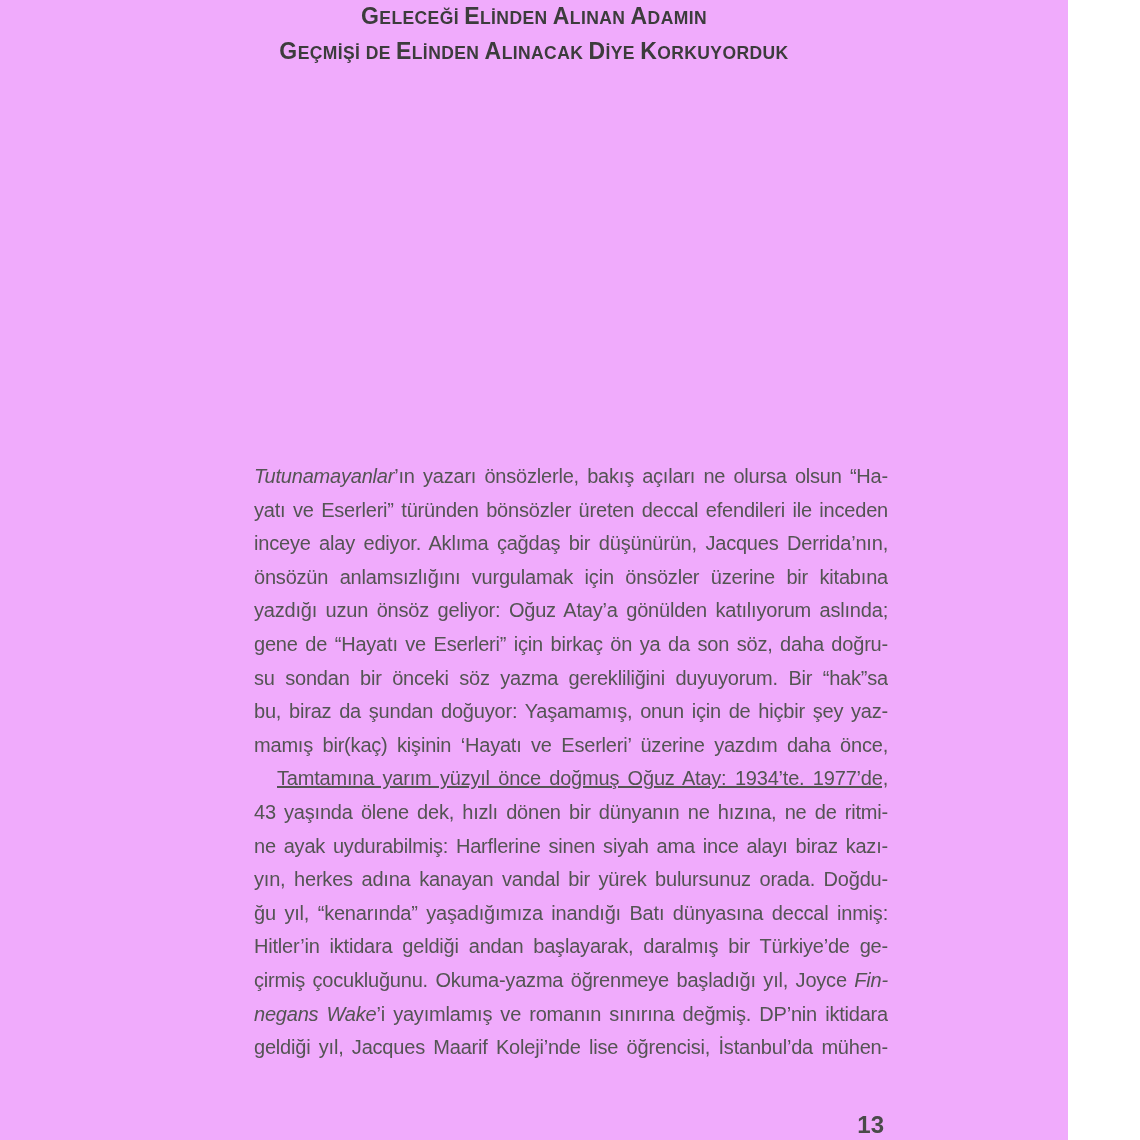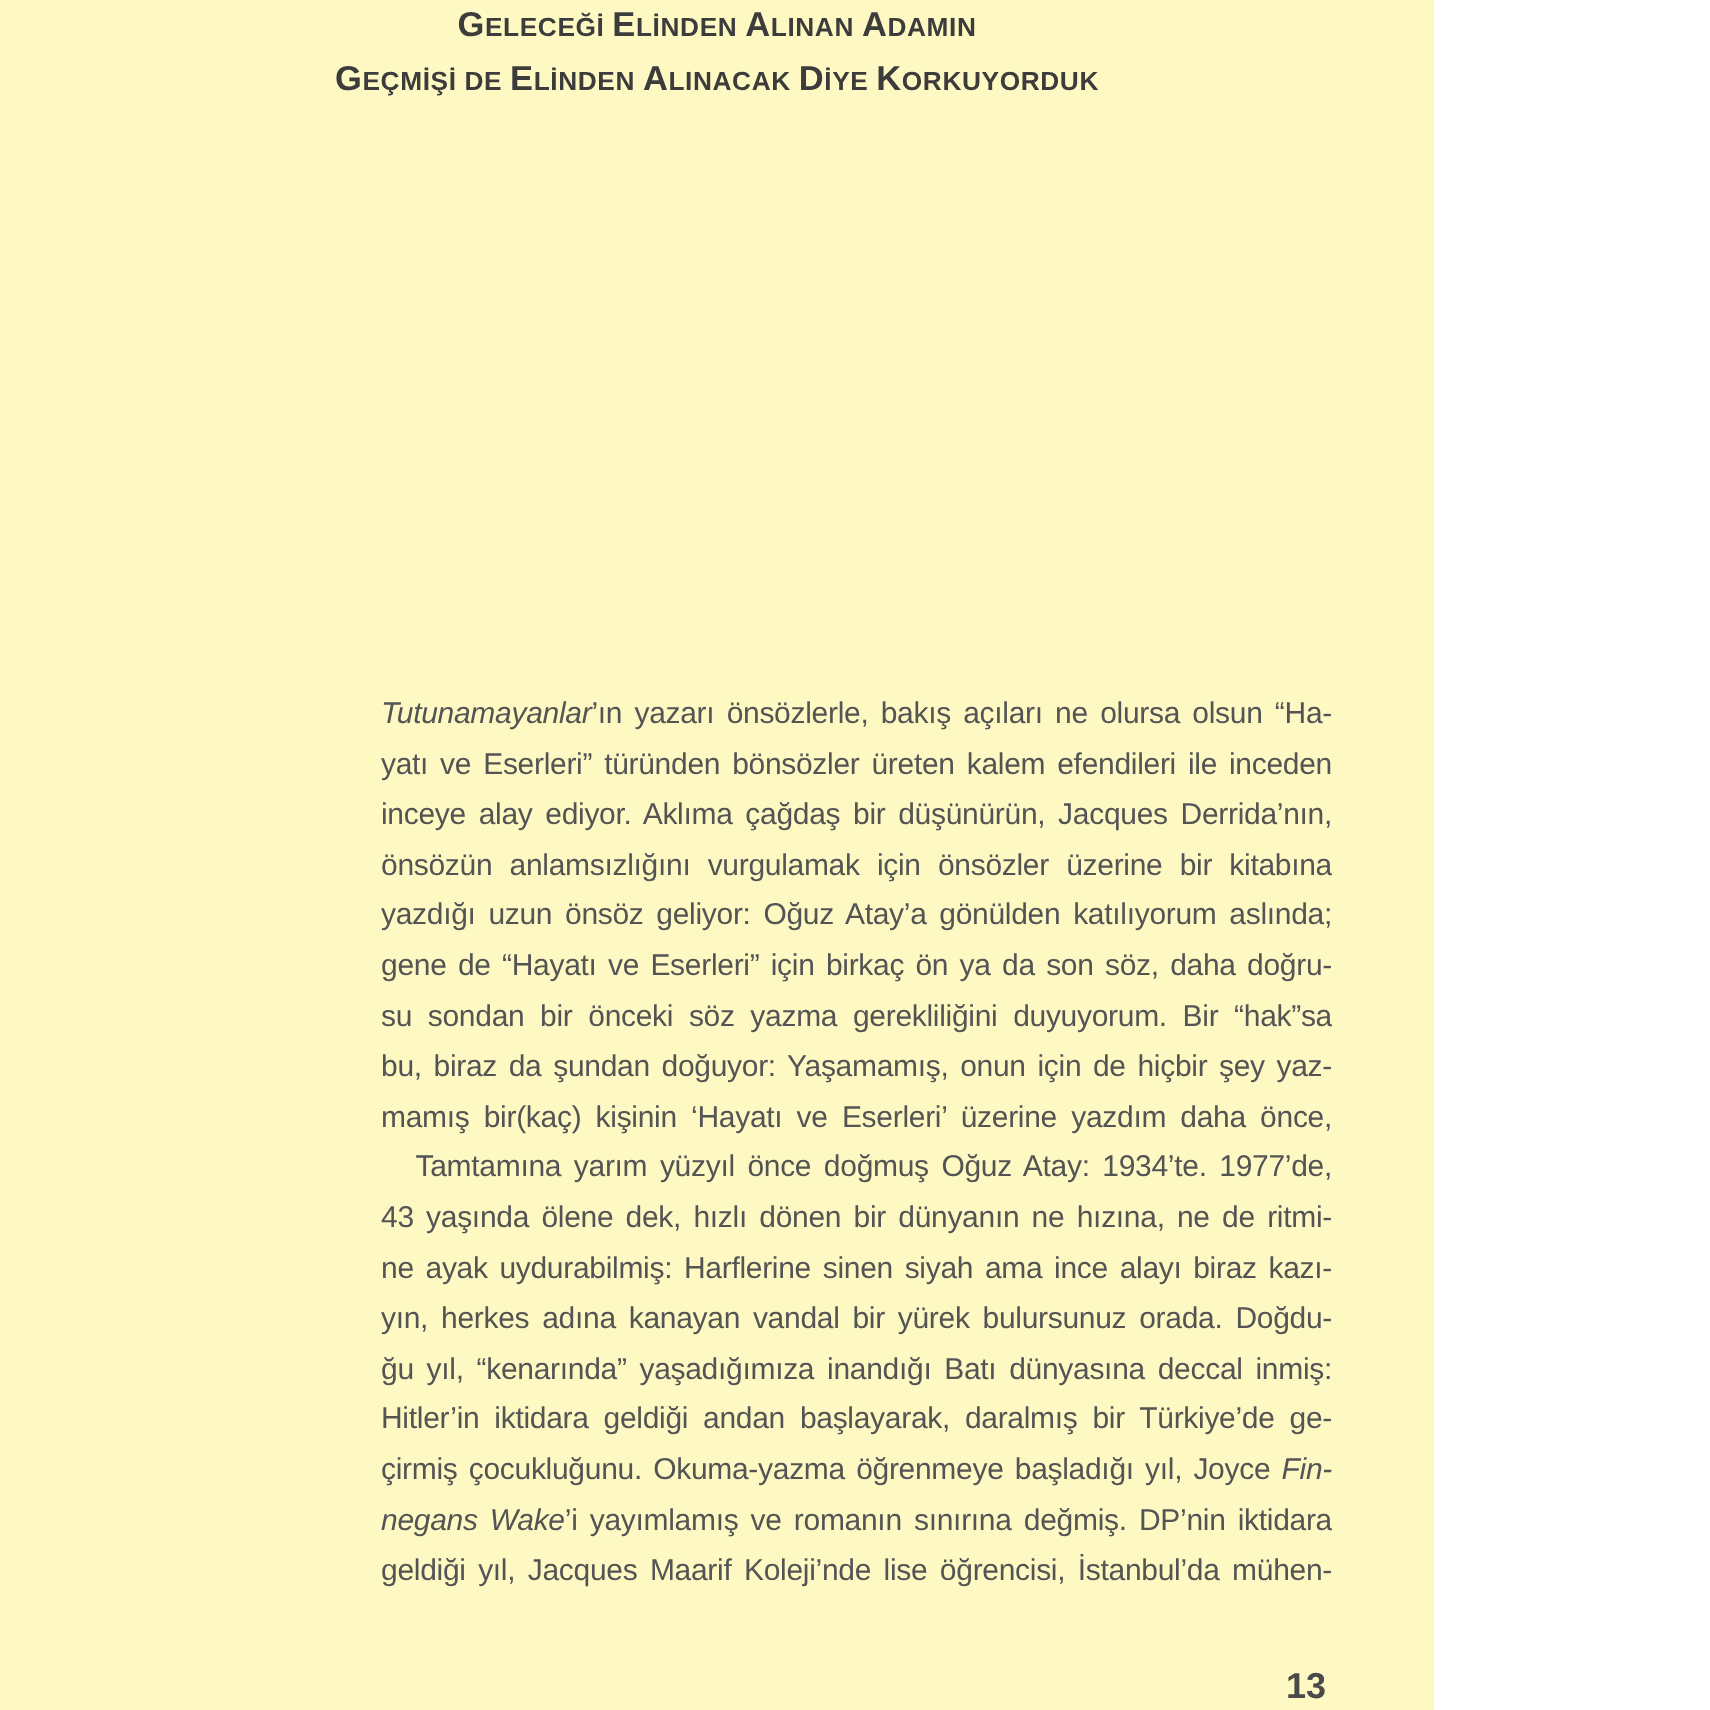--- a/index.html
+++ b/index.html
@@ -2,23 +2,23 @@
 <html><head>
 <meta charset="utf-8">
 <style>
   html, body {
     margin: 0;
     padding: 0;
     background: #ffffff;
   }
   .page {
     position: relative;
-    width: 956px;
+    width: 1068px;
     height: 1140px;
-    background: #fef9c3;
+    background: #f0abfc;
     overflow: hidden;
     font-family: "Liberation Sans", sans-serif;
     -webkit-font-smoothing: antialiased;
   }
   .title-block {
     position: absolute;
     top: 0;
     left: 0;
     width: 100%;
     text-align: center;
@@ -40,21 +40,21 @@
     font-size: 20px;
     letter-spacing: -0.2px;
     line-height: 33.6px;
     height: 33.6px;
     overflow: hidden;
     text-align: justify;
     text-align-last: justify;
     white-space: normal;
   }
   .line.noj { text-align: left; text-align-last: left; }
-  .line.ind { text-indent: 23px; }
+  .line.ind { text-indent: 23px; text-decoration: underline; }
   .it { font-style: italic; }
   .page-number {
     position: absolute;
     left: 254px;
     top: 1108px;
     width: 630px;
     text-align: right;
     font-size: 24px;
     font-weight: 700;
     color: #4a4a4a;
@@ -66,21 +66,21 @@
 
 <div class="page">
 
   <div class="title-block">
     <span class="title-line sc-title"><span class="tc-big">G</span><span class="tc-small">E</span><span class="tc-small">L</span><span class="tc-small">E</span><span class="tc-small">C</span><span class="tc-small">E</span><span class="tc-small">Ğ</span><span class="tc-small">İ</span><span class="tc-small"> </span><span class="tc-big">E</span><span class="tc-small">L</span><span class="tc-small">İ</span><span class="tc-small">N</span><span class="tc-small">D</span><span class="tc-small">E</span><span class="tc-small">N</span><span class="tc-small"> </span><span class="tc-big">A</span><span class="tc-small">L</span><span class="tc-small">I</span><span class="tc-small">N</span><span class="tc-small">A</span><span class="tc-small">N</span><span class="tc-small"> </span><span class="tc-big">A</span><span class="tc-small">D</span><span class="tc-small">A</span><span class="tc-small">M</span><span class="tc-small">I</span><span class="tc-small">N</span></span>
     <span class="title-line sc-title"><span class="tc-big">G</span><span class="tc-small">E</span><span class="tc-small">Ç</span><span class="tc-small">M</span><span class="tc-small">İ</span><span class="tc-small">Ş</span><span class="tc-small">İ</span><span class="tc-small"> </span><span class="tc-small">D</span><span class="tc-small">E</span><span class="tc-small"> </span><span class="tc-big">E</span><span class="tc-small">L</span><span class="tc-small">İ</span><span class="tc-small">N</span><span class="tc-small">D</span><span class="tc-small">E</span><span class="tc-small">N</span><span class="tc-small"> </span><span class="tc-big">A</span><span class="tc-small">L</span><span class="tc-small">I</span><span class="tc-small">N</span><span class="tc-small">A</span><span class="tc-small">C</span><span class="tc-small">A</span><span class="tc-small">K</span><span class="tc-small"> </span><span class="tc-big">D</span><span class="tc-small">İ</span><span class="tc-small">Y</span><span class="tc-small">E</span><span class="tc-small"> </span><span class="tc-big">K</span><span class="tc-small">O</span><span class="tc-small">R</span><span class="tc-small">K</span><span class="tc-small">U</span><span class="tc-small">Y</span><span class="tc-small">O</span><span class="tc-small">R</span><span class="tc-small">D</span><span class="tc-small">U</span><span class="tc-small">K</span></span>
   </div>
 
   <div class="body-text">
       <div class="line"><span class="it">Tutunamayanlar</span><span>’ın yazarı önsözlerle, bakış açıları ne olursa olsun “Ha-</span></div>
-      <div class="line"><span>yatı ve Eserleri” türünden bönsözler üreten kalem efendileri ile inceden</span></div>
+      <div class="line"><span>yatı ve Eserleri” türünden bönsözler üreten deccal efendileri ile inceden</span></div>
       <div class="line"><span>inceye alay ediyor. Aklıma çağdaş bir düşünürün, Jacques Derrida’nın,</span></div>
       <div class="line"><span>önsözün anlamsızlığını vurgulamak için önsözler üzerine bir kitabına</span></div>
       <div class="line"><span>yazdığı uzun önsöz geliyor: Oğuz Atay’a gönülden katılıyorum aslında;</span></div>
       <div class="line"><span>gene de “Hayatı ve Eserleri” için birkaç ön ya da son söz, daha doğru-</span></div>
       <div class="line"><span>su sondan bir önceki söz yazma gerekliliğini duyuyorum. Bir “hak”sa</span></div>
       <div class="line"><span>bu, biraz da şundan doğuyor: Yaşamamış, onun için de hiçbir şey yaz-</span></div>
       <div class="line"><span>mamış bir(kaç) kişinin ‘Hayatı ve Eserleri’ üzerine yazdım daha önce,</span></div>
       <div class="line ind"><span>Tamtamına yarım yüzyıl önce doğmuş Oğuz Atay: 1934’te. 1977’de,</span></div>
       <div class="line"><span>43 yaşında ölene dek, hızlı dönen bir dünyanın ne hızına, ne de ritmi-</span></div>
       <div class="line"><span>ne ayak uydurabilmiş: Harflerine sinen siyah ama ince alayı biraz kazı-</span></div>

